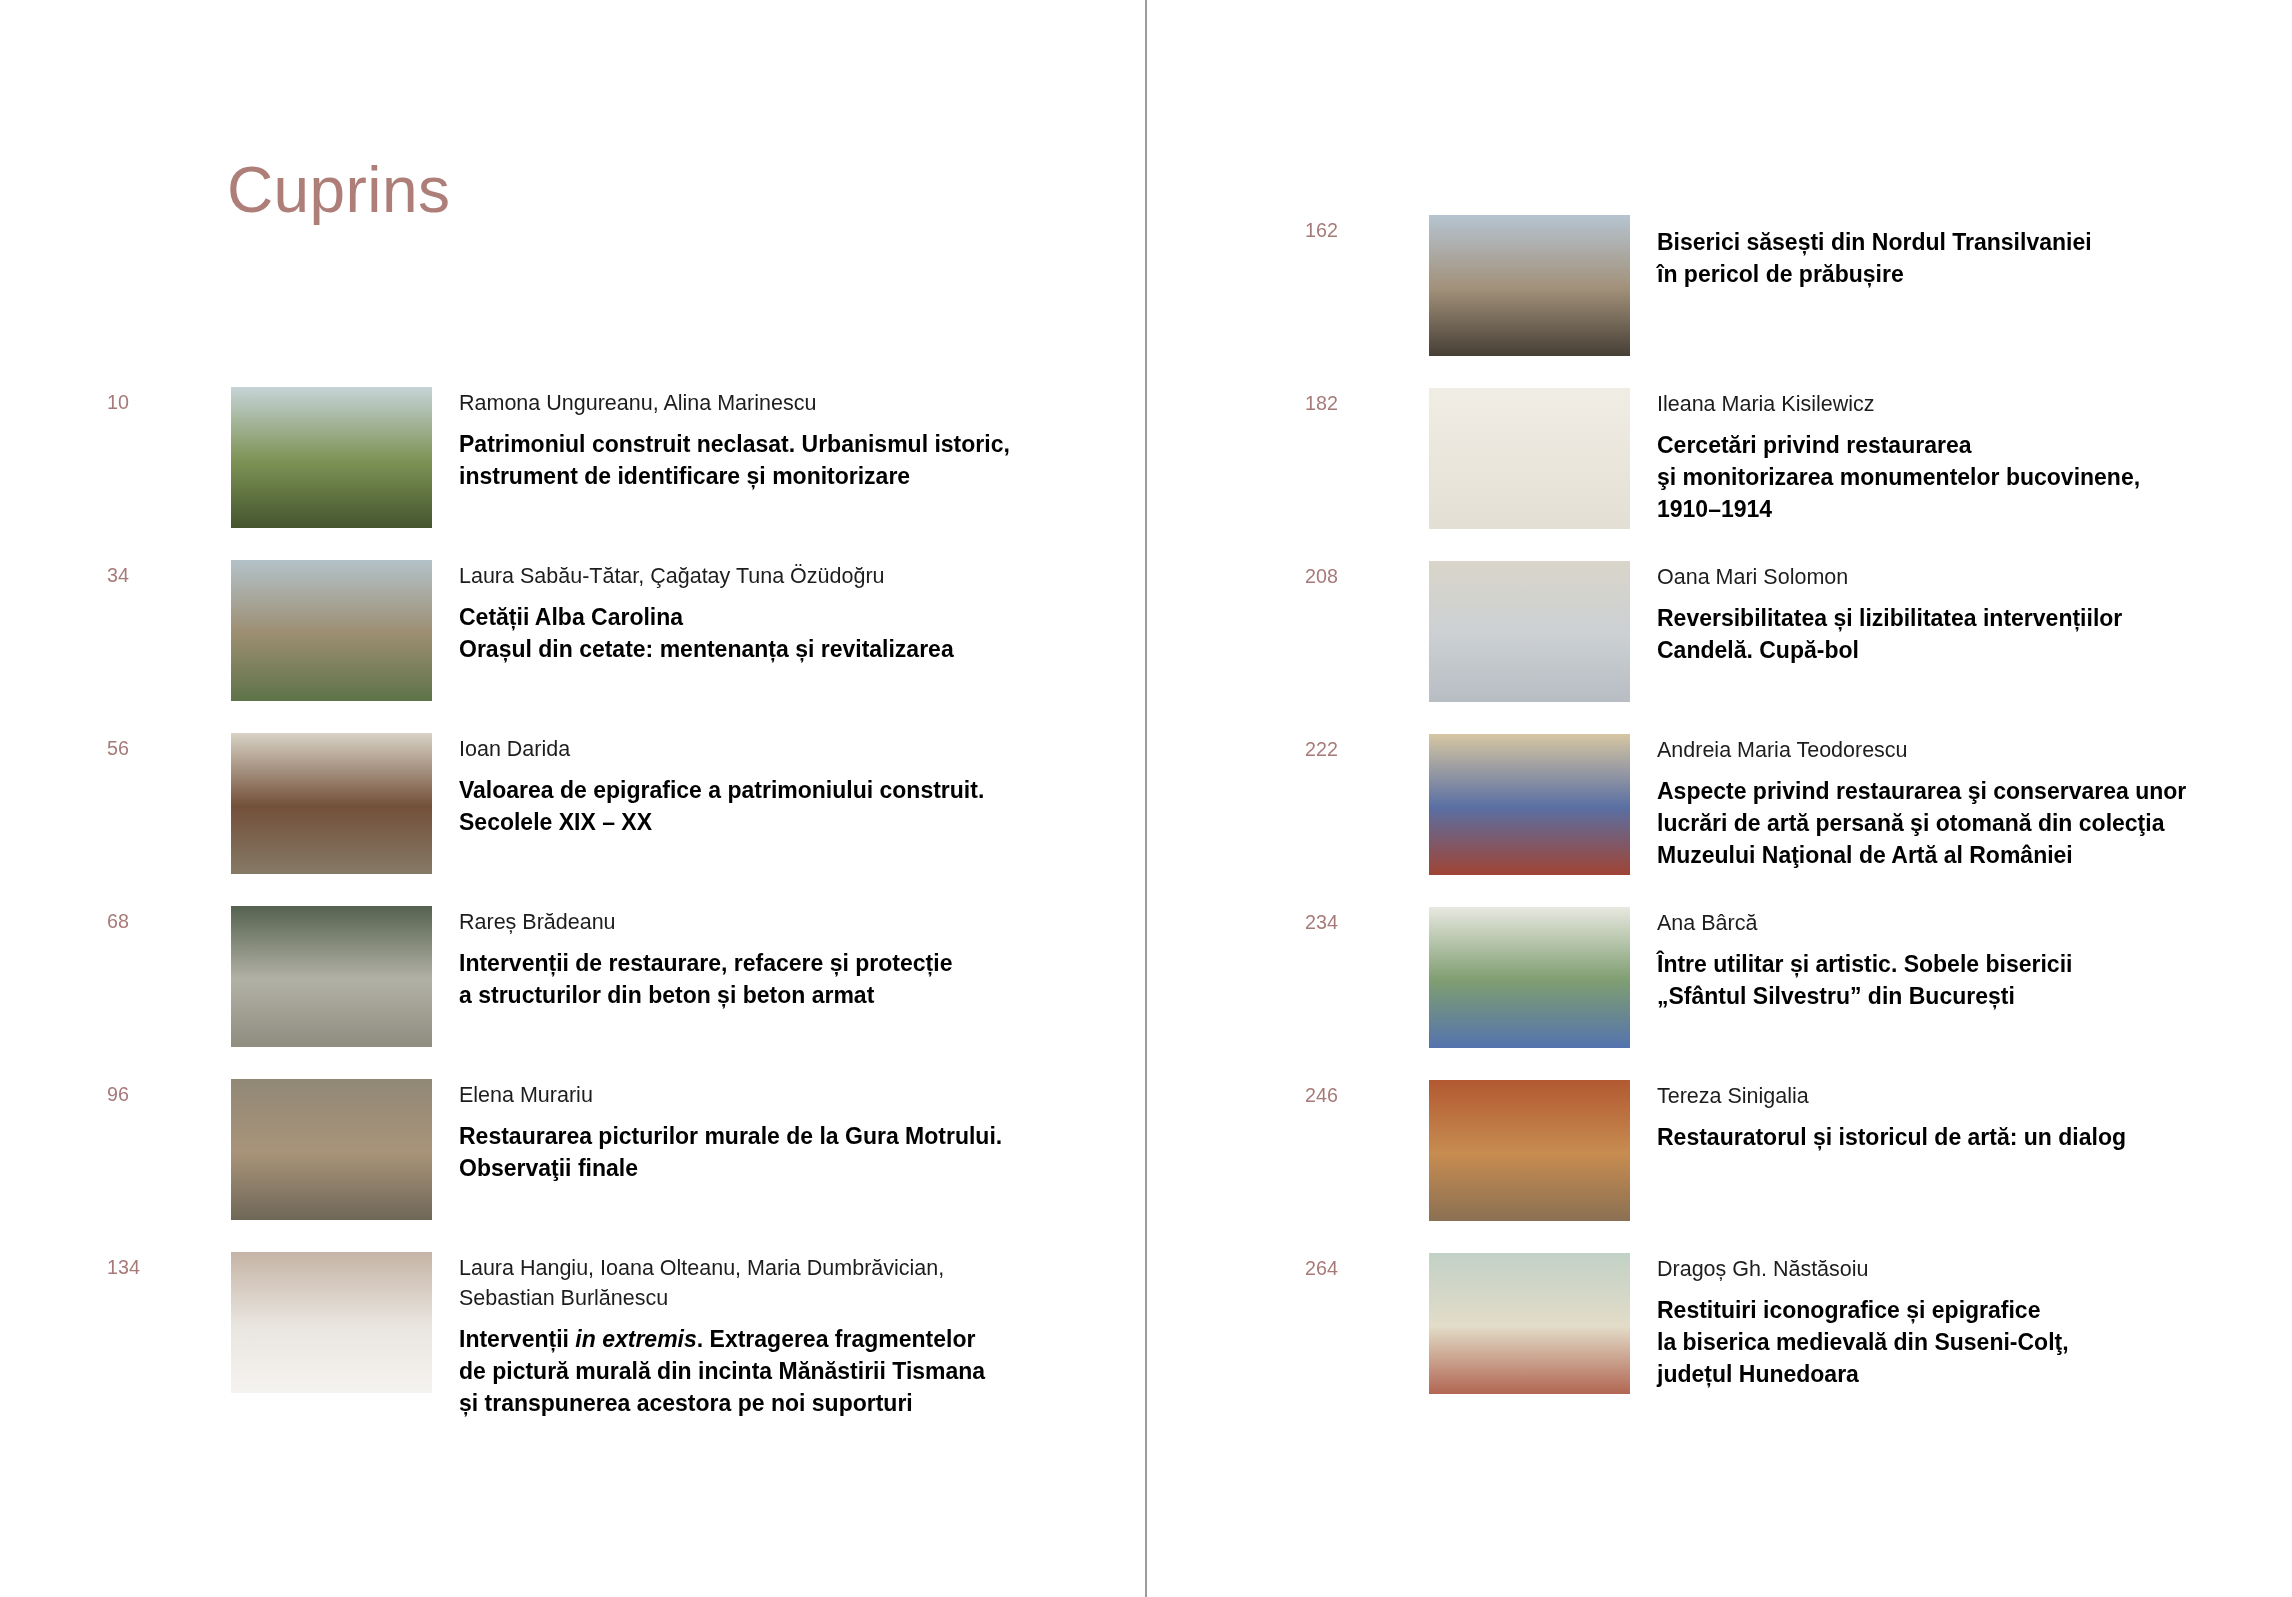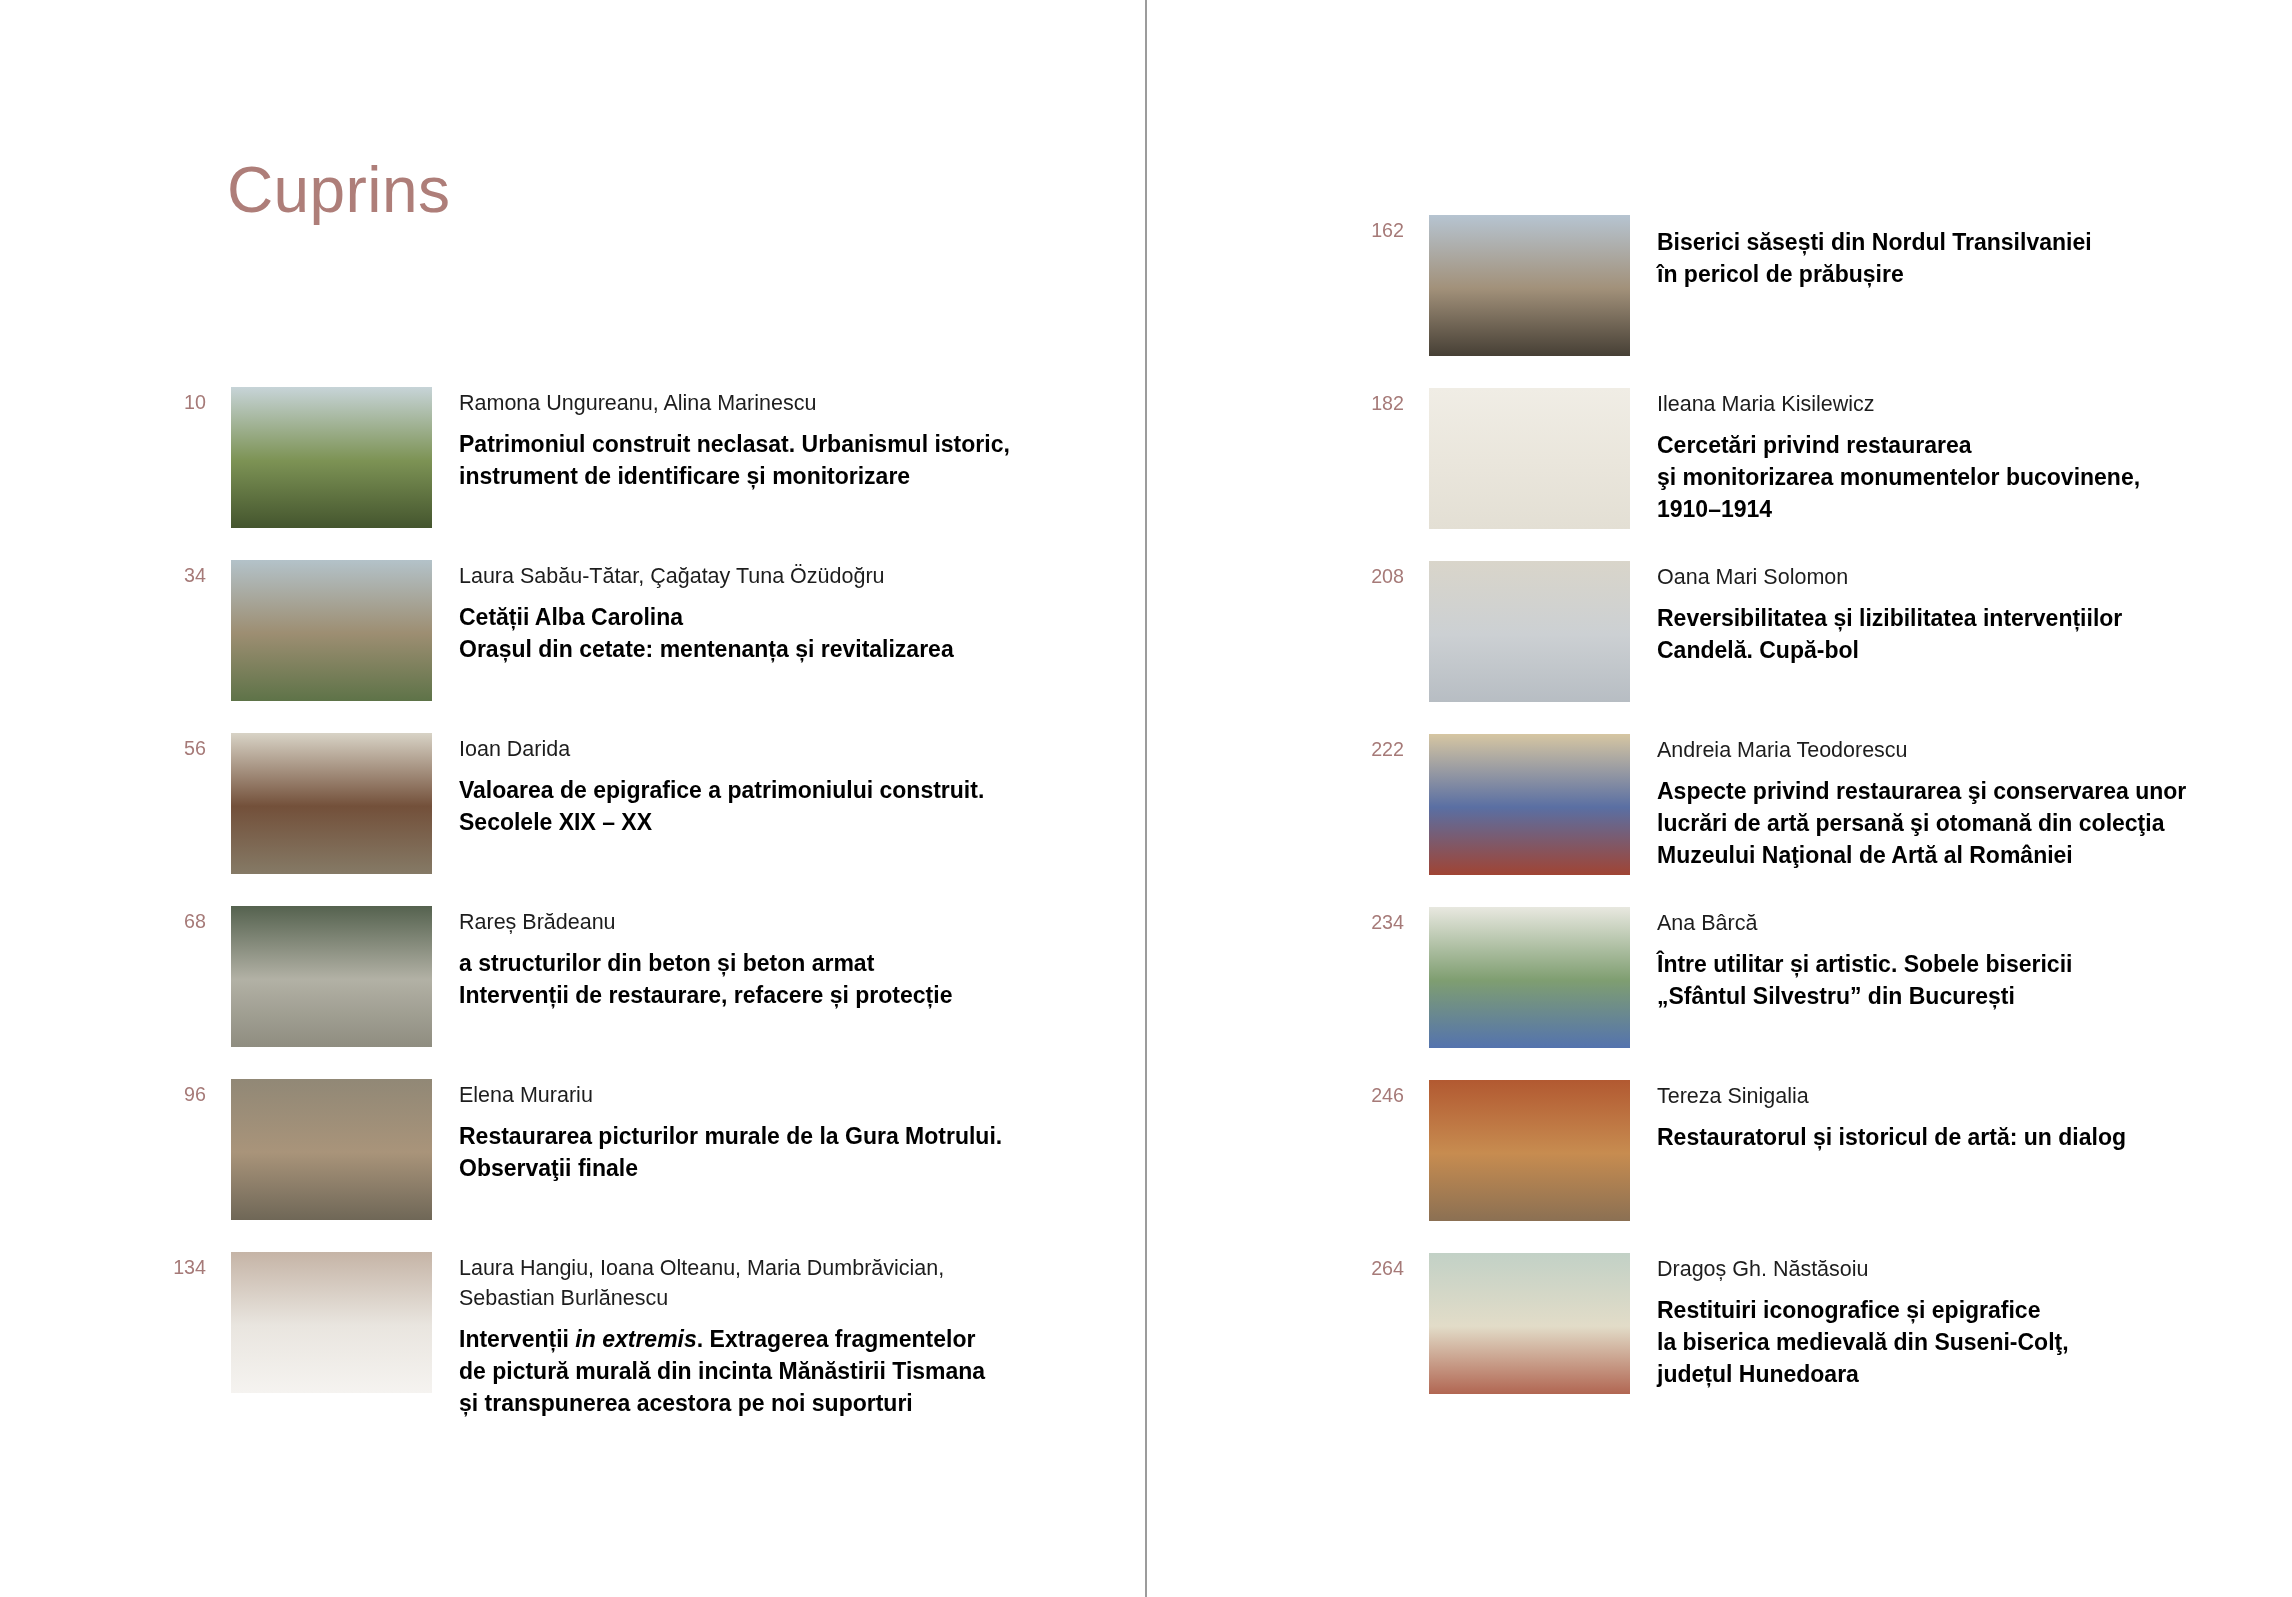--- a/index.html
+++ b/index.html
@@ -49,21 +49,20 @@
   .entry {
     display: flex;
     align-items: flex-start;
     height: 173px;
   }
   .entry .num {
     flex: none;
     width: 99px;
     margin-right: 25px;
     padding-top: 3.6px;
-    text-align: right;
     font-size: 19.7px;
     line-height: 23px;
     color: #a67a78;
   }
   .entry .thumb {
     flex: none;
     width: 201px;
     height: 141px;
     margin-right: 27px;
     background: #ddd;
@@ -138,22 +137,22 @@
   </div>
 
   <div class="entry">
     <div class="num">68</div>
     <div class="thumb" style="background: linear-gradient(rgb(85, 98, 79) 0%, rgb(178, 177, 165) 52%, rgb(143, 141, 128) 100%);"></div>
     <div class="text">
       <div class="authors">
             <div>Rareș Brădeanu</div>
           </div>
       <div class="title">
+            <div>Intervenții de restaurare, refacere și protecție</div>
             <div>a structurilor din beton și beton armat</div>
-            <div>Intervenții de restaurare, refacere și protecție</div>
           </div>
     </div>
   </div>
 
   <div class="entry">
     <div class="num">96</div>
     <div class="thumb" style="background: linear-gradient(rgb(145, 136, 118) 0%, rgb(169, 148, 122) 52%, rgb(111, 103, 87) 100%);"></div>
     <div class="text">
       <div class="authors">
             <div>Elena Murariu</div>

